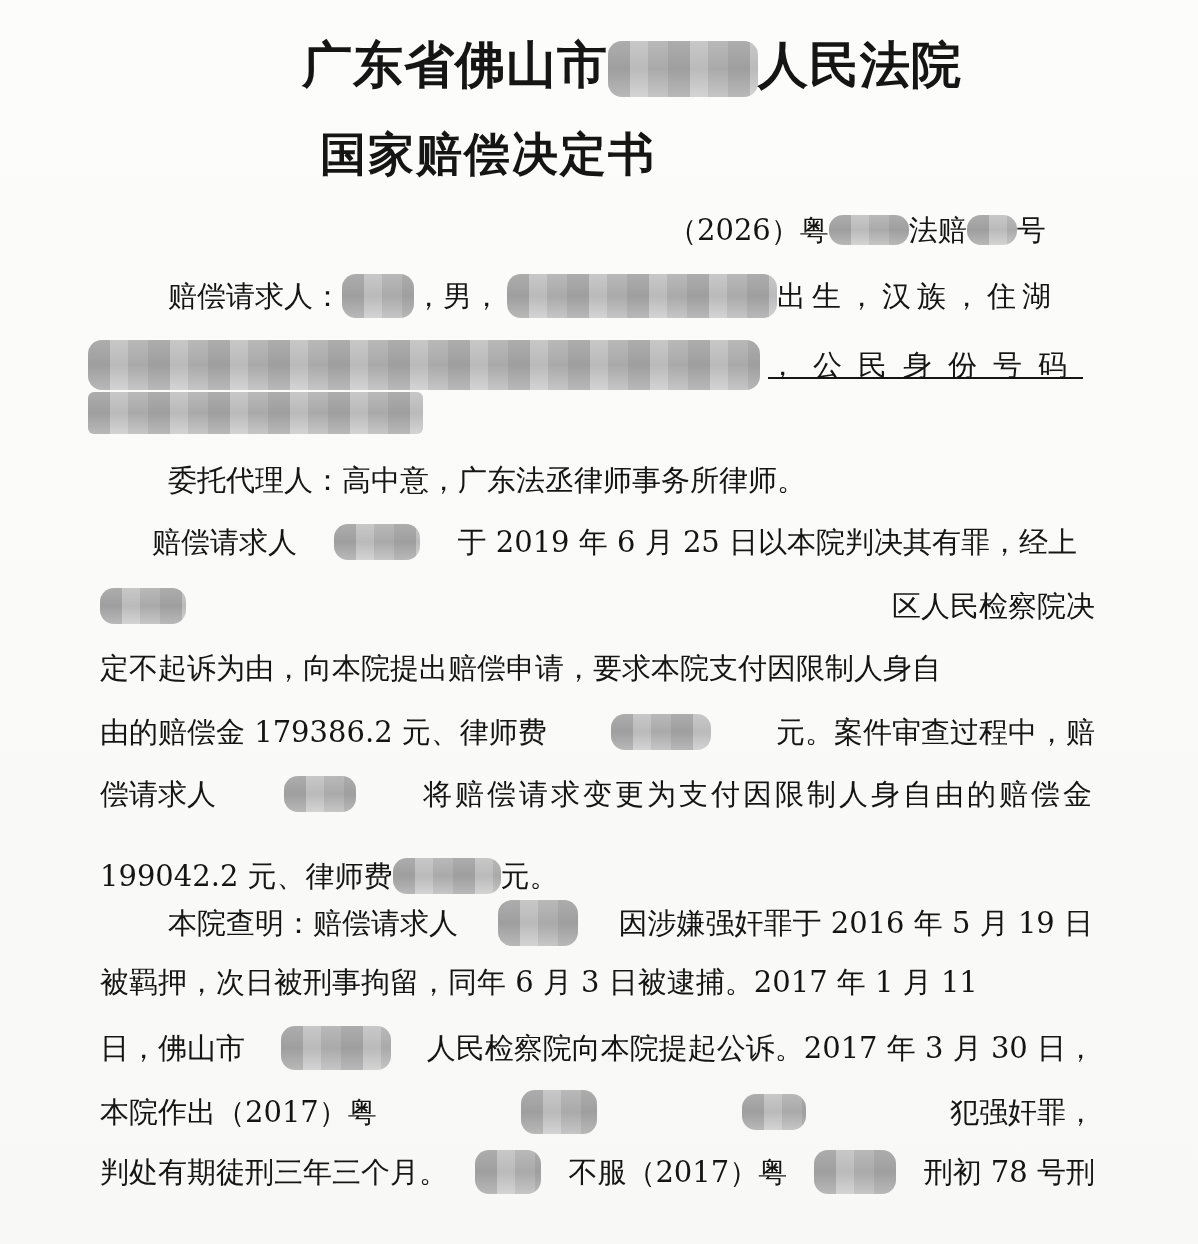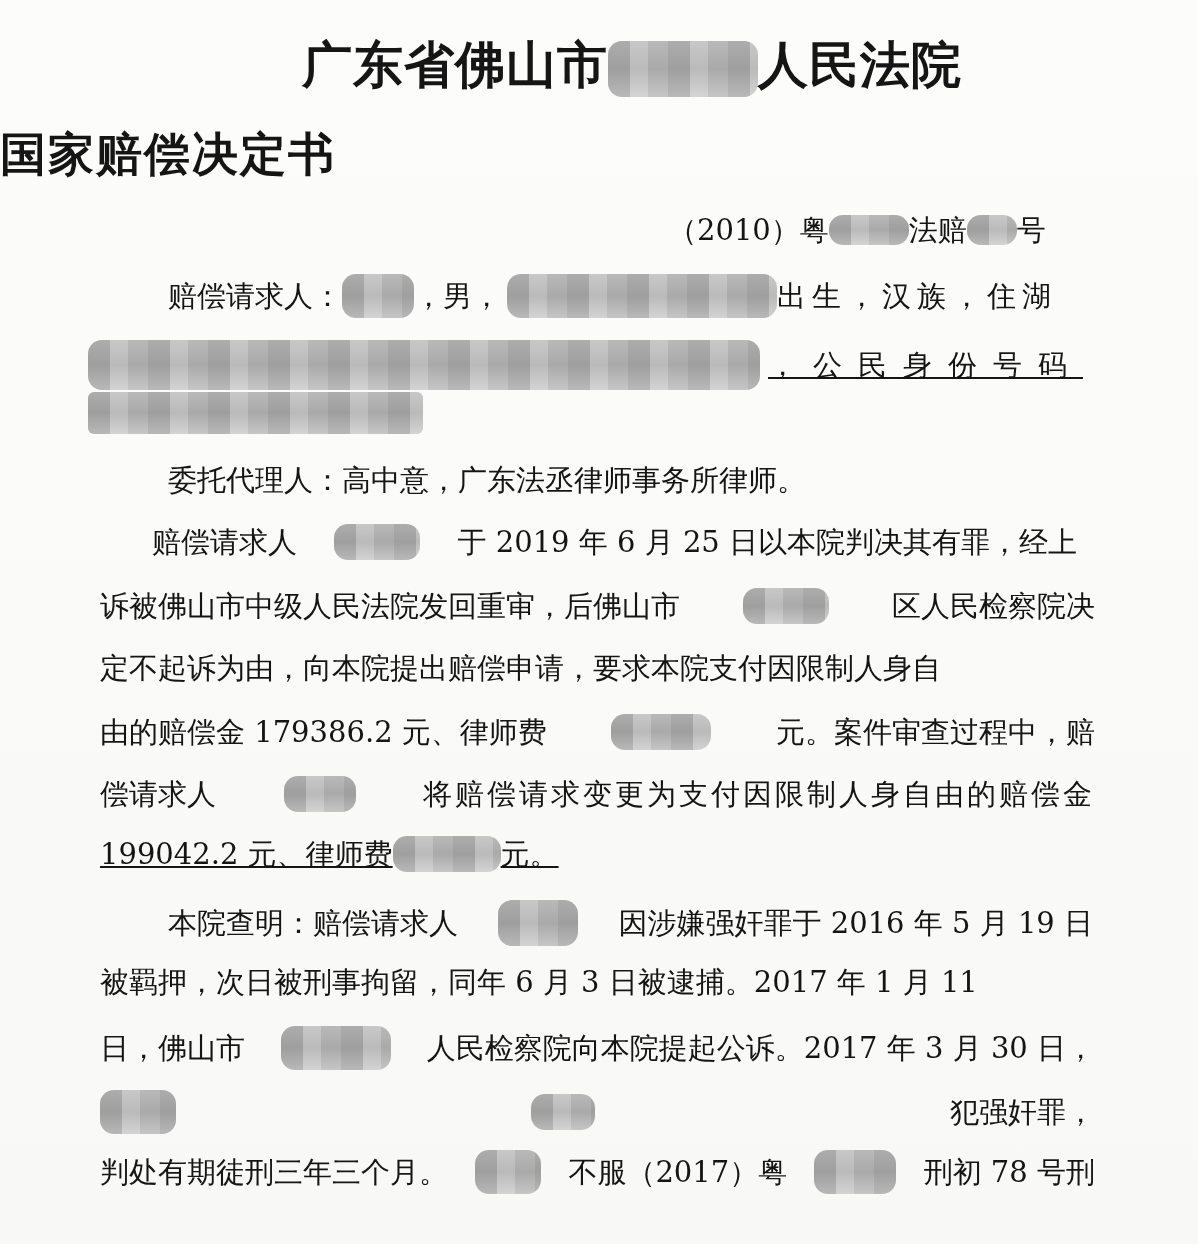--- a/index.html
+++ b/index.html
@@ -7,21 +7,21 @@
     width:1198px; height:1244px; overflow:hidden;
     background:#fbfbfa;
     font-family:"DejaVu Serif", "Liberation Serif", serif;
     color:#151515;
     position:relative;
   }
   .page { position:absolute; left:0; top:0; width:1198px; height:1244px;
     background: linear-gradient(180deg,#fcfcfb 0%,#f8f8f6 100%); }
   .title1 { position:absolute; left:0; width:1198px; top:32px; text-align:center;
     font-family:"DejaVu Sans", sans-serif; font-weight:bold; font-size:50px; letter-spacing:1px; line-height:66px;padding-left:33px; }
-  .title2 { position:absolute; left:0; width:976px; top:124px; 
+  .title2 { position:absolute; left:0; width:976px; top:124px; text-align:center;
     font-family:"DejaVu Sans", sans-serif; font-weight:bold; font-size:46px; letter-spacing:2px; line-height:60px; }
   .line { position:absolute; left:100px; width:995px; font-size:29px; line-height:40px; white-space:nowrap;
     display:flex; align-items:center; }
   .line.just { justify-content:space-between; }
   .line span { display:inline-block; }
   .red {
     display:inline-block; height:36px; border-radius:14px;
     background:
       repeating-linear-gradient(90deg, rgba(150,150,150,.55) 0 22px, rgba(200,200,200,.55) 22px 40px, rgba(170,170,170,.5) 40px 60px),
       linear-gradient(180deg,#c8c8c8 0%, #a9a9a9 50%, #e2e2e2 100%);
@@ -33,21 +33,21 @@
 <body>
 
 <div class="page">
 
   <div class="title1">
     <span>广东省佛山市</span><span class="red" style="width:150px;height:56px;"></span><span>人民法院</span>
   </div>
   <div class="title2">国家赔偿决定书</div>
 
   <div class="caseno">
-    <span>（2010）粤</span>
+    <span>（2026）粤</span>
     <span class="red" style="width:80px;height:30px;"></span>
     <span>法赔</span>
     <span class="red" style="width:50px;height:30px;"></span>
     <span>号</span>
   </div>
 
   <div class="line" style="top:274px; left:168px; width:925px;">
     <span>赔偿请求人：</span>
     <span class="red" style="width:72px;height:44px;"></span>
     <span>，男，</span>
@@ -66,60 +66,60 @@
 
   <div class="line" style="top:460px; left:168px;">委托代理人：高中意，广东法丞律师事务所律师。</div>
 
   <div class="line just" style="top:522px; left:152px; width:925px;">
     <span>赔偿请求人</span>
     <span class="red" style="width:86px;"></span>
     <span>于 2019 年 6 月 25 日以本院判决其有罪，经上</span>
   </div>
 
   <div class="line just" style="top:586px;">
-    <span>诉被佛山市中级人民法院发回重审，后佛山市</span>
     <span class="red" style="width:86px;"></span>
     <span>区人民检察院决</span>
   </div>
 
   <div class="line" style="top:648px;">定不起诉为由，向本院提出赔偿申请，要求本院支付因限制人身自</div>
 
   <div class="line just" style="top:712px;">
     <span>由的赔偿金 179386.2 元、律师费</span>
     <span class="red" style="width:100px;"></span>
     <span>元。案件审查过程中，赔</span>
   </div>
 
   <div class="line just" style="top:774px;text-align:right;">
     <span>偿请求人</span>
     <span class="red" style="width:72px;"></span>
     <span style="letter-spacing:3px;">将赔偿请求变更为支付因限制人身自由的赔偿金</span>
   </div>
 
-  <div class="line" style="top:834px;text-decoration:underline;">
+  <div class="line" style="top:856px;">
     <span>199042.2 元、律师费</span>
     <span class="red" style="width:108px;"></span>
     <span>元。</span>
   </div>
 
   <div class="line just" style="top:900px; left:168px; width:925px;">
     <span>本院查明：赔偿请求人</span>
     <span class="red" style="width:80px;height:46px;"></span>
     <span>因涉嫌强奸罪于 2016 年 5 月 19 日</span>
   </div>
 
   <div class="line" style="top:962px;">被羁押，次日被刑事拘留，同年 6 月 3 日被逮捕。2017 年 1 月 11</div>
 
   <div class="line just" style="top:1026px;">
     <span>日，佛山市</span>
     <span class="red" style="width:110px;height:44px;"></span>
     <span>人民检察院向本院提起公诉。2017 年 3 月 30 日，</span>
   </div>
 
   <div class="line just" style="top:1090px;">
+    <span>本院作出（2017）粤</span>
     <span class="red" style="width:76px;height:44px;"></span>
     <span class="red" style="width:64px;"></span>
     <span>犯强奸罪，</span>
   </div>
 
   <div class="line just" style="top:1150px;">
     <span>判处有期徒刑三年三个月。</span>
     <span class="red" style="width:66px;height:44px;"></span>
     <span>不服（2017）粤</span>
     <span class="red" style="width:82px;height:44px;"></span>

